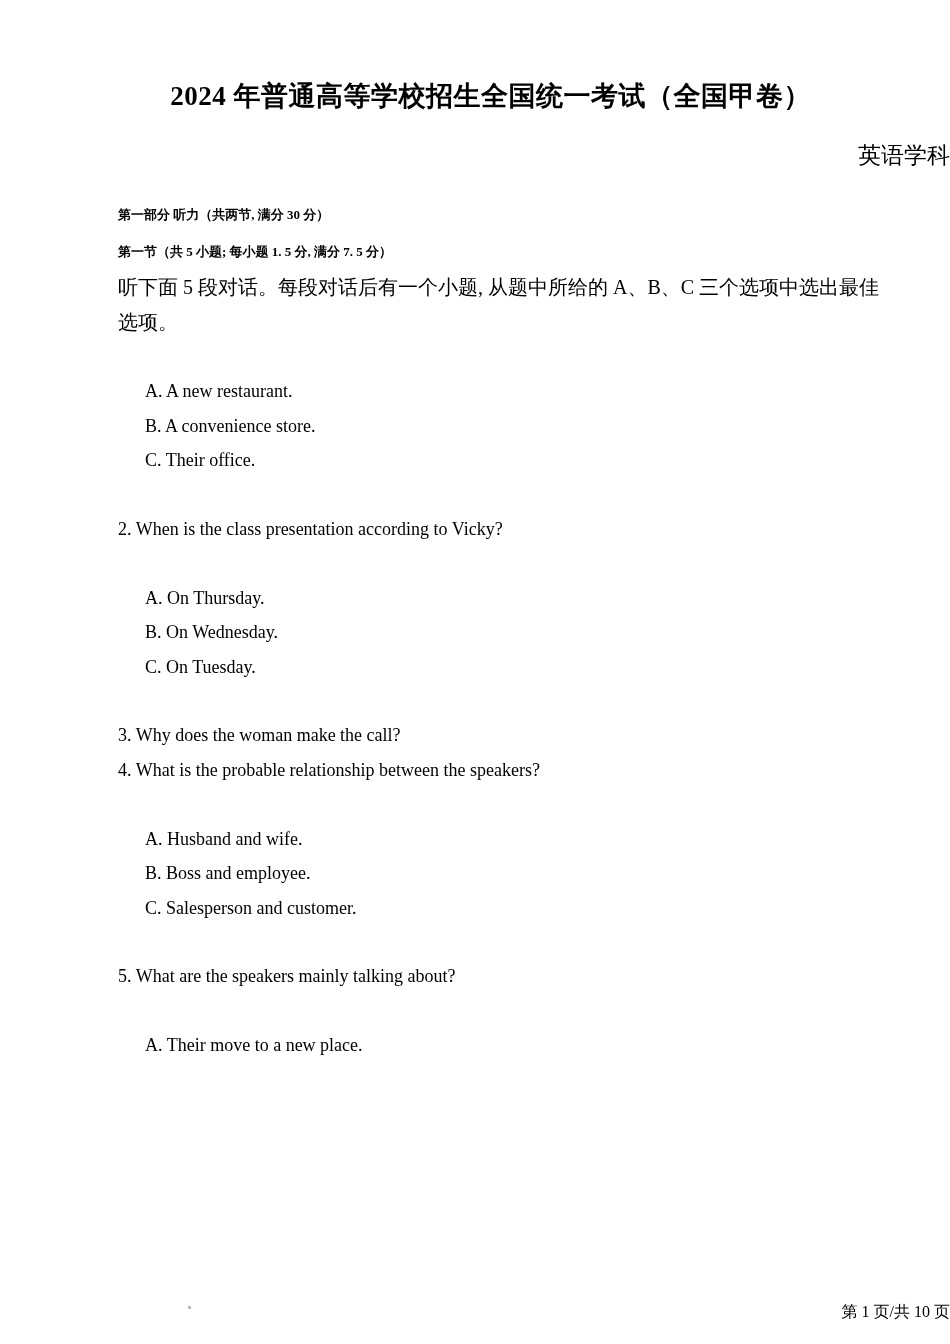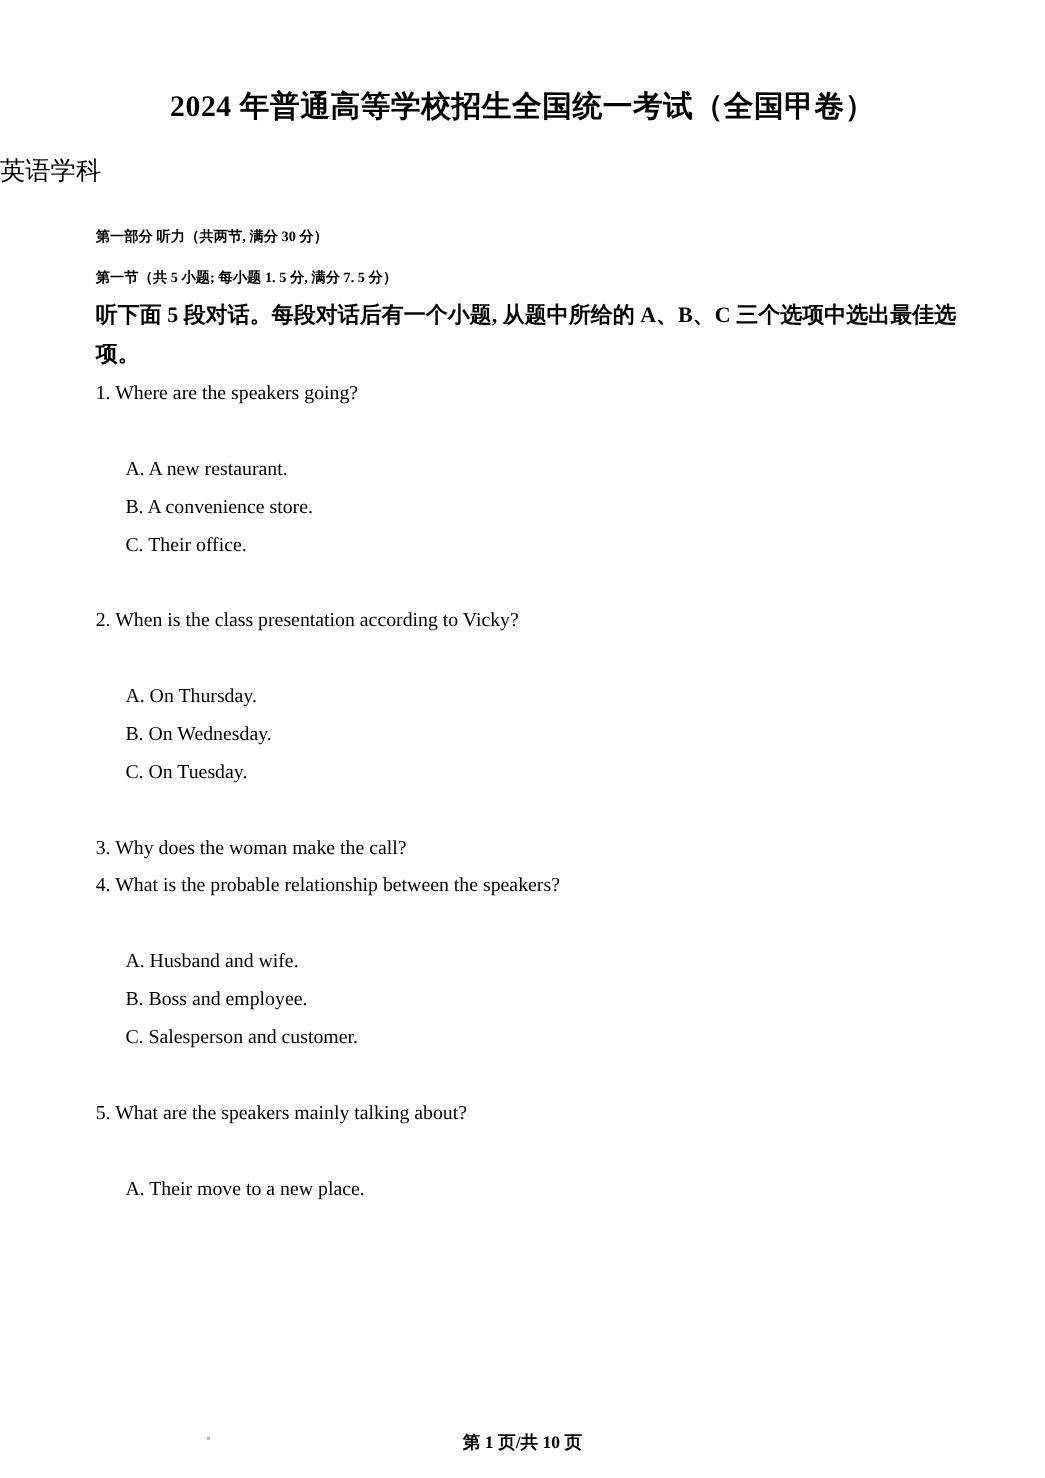--- a/index.html
+++ b/index.html
@@ -7,68 +7,68 @@
     position: relative;
     width: 950px;
     height: 1344px;
     margin: 0 auto;
     background: #ffffff;
     color: #000000;
     font-family: "Liberation Serif", "DejaVu Serif", serif;
     overflow: hidden;
     box-sizing: border-box;
     padding-top: 80px;
+    padding-left: 31px;
   }
   .title {
     margin: 0;
     text-align: center;
     font-size: 27px;
     font-weight: bold;
     line-height: 32px;
     letter-spacing: 0.5px;
   }
   .subtitle {
     margin: 30px 0 0 0;
-    text-align: left;
+    text-align: right;
     font-size: 23px;
     font-weight: normal;
     line-height: 28px;
   }
   .body {
     margin: 26px 68px 0 87px;
   }
   .cn-heading {
     font-size: 13px;
     font-weight: bold;
     line-height: 37px;
     white-space: pre-wrap;
   }
   .cn-para {
     margin: 0;
     font-size: 20px;
-    font-weight: bold;
+    font-weight: normal;
     line-height: 35px;
     white-space: pre-wrap;
   }
   .line {
     font-size: 18px;
     line-height: 34.4px;
     white-space: pre-wrap;
   }
   .opts span { margin-right: 26px; }
   .opts span:last-child { margin-right: 0; }
   .footer {
     position: absolute;
     left: 0;
     top: 1301px;
     width: 100%;
-    text-align: center;
+    text-align: right;
     font-size: 16px;
     line-height: 22px;
-    font-weight: bold;
   }
   .speck {
     position: absolute;
     left: 188px;
     top: 1306px;
     width: 3px;
     height: 3px;
     background: #b9b9b9;
   }
 </style>
@@ -80,21 +80,20 @@
   <h1 class="title">2024 年普通高等学校招生全国统一考试（全国甲卷）</h1>
   <h2 class="subtitle">英语学科</h2>
 
   <div class="body">
 
     <div class="cn-heading">第一部分 听力（共两节, 满分 30 分）</div>
     <div class="cn-heading">第一节（共 5 小题; 每小题 1. 5 分, 满分 7. 5 分）</div>
 
     <p class="cn-para">听下面 5 段对话。每段对话后有一个小题, 从题中所给的 A、B、C 三个选项中选出最佳选项。</p>
 
-    <div class="line">1. Where are the speakers going?</div>
     <div class="line opts">
       <span>A. A new restaurant.</span>
       <span>B. A convenience store.</span>
       <span>C. Their office.</span>
     </div>
 
     <div class="line">2. When is the class presentation according to Vicky?</div>
     <div class="line opts">
       <span>A. On Thursday.</span>
       <span>B. On Wednesday.</span>

